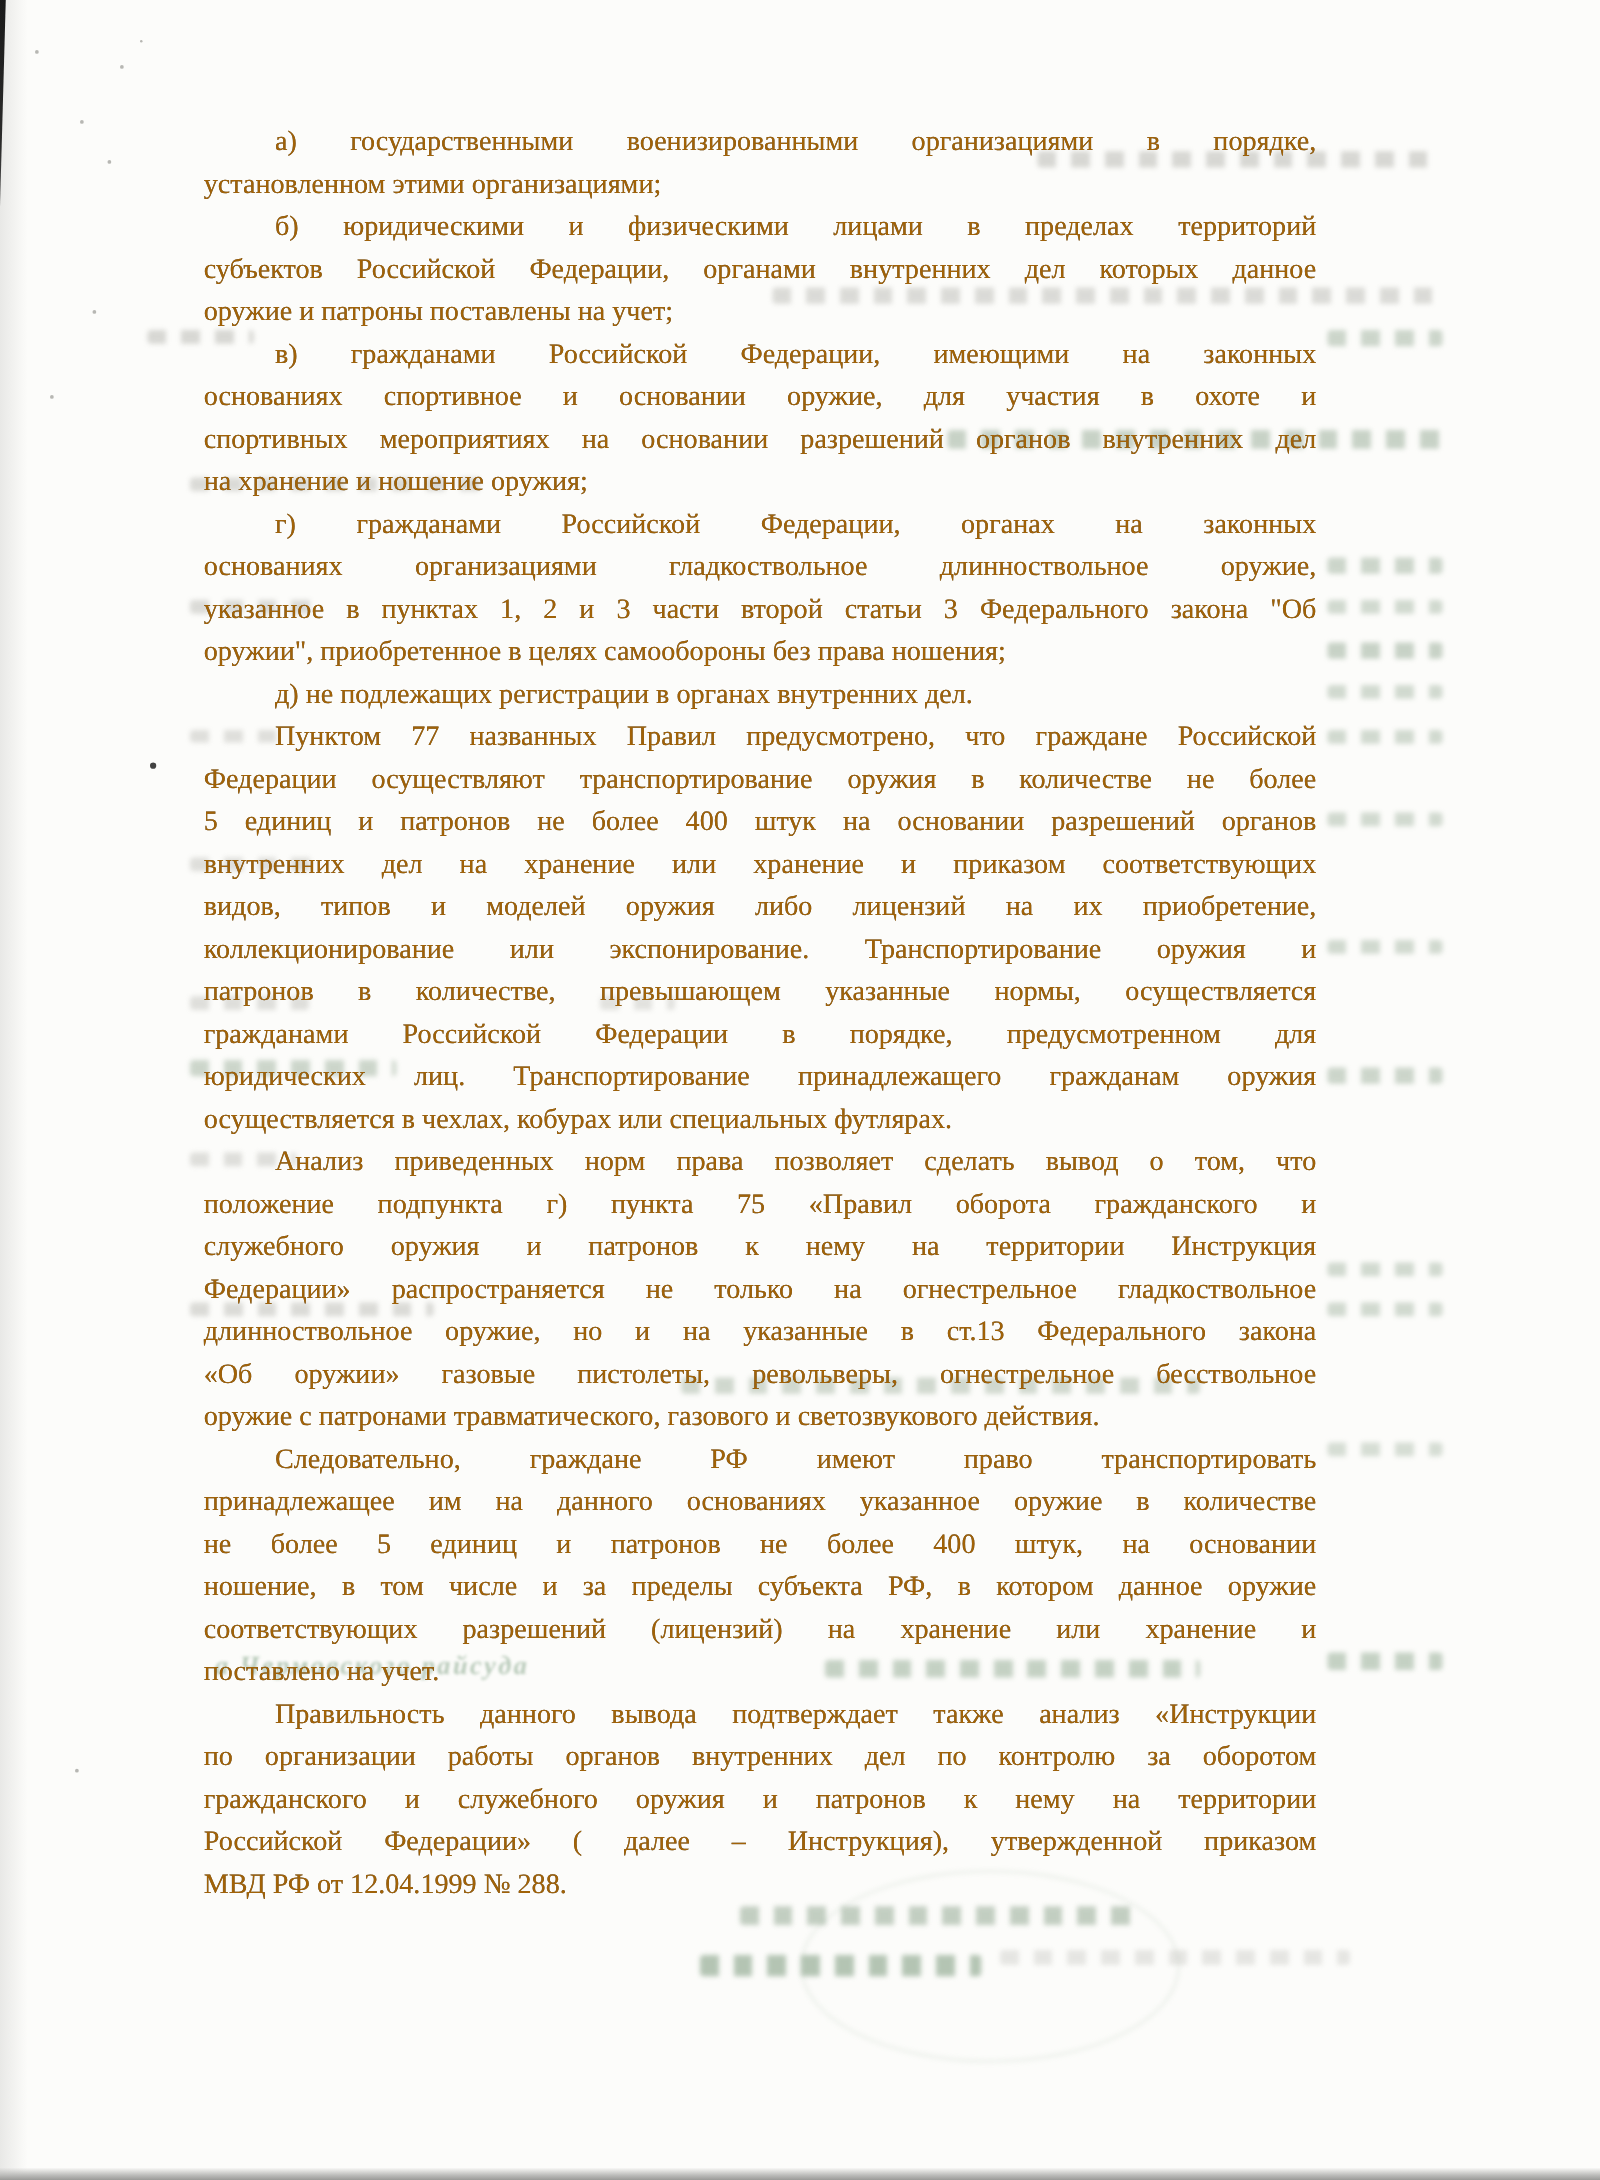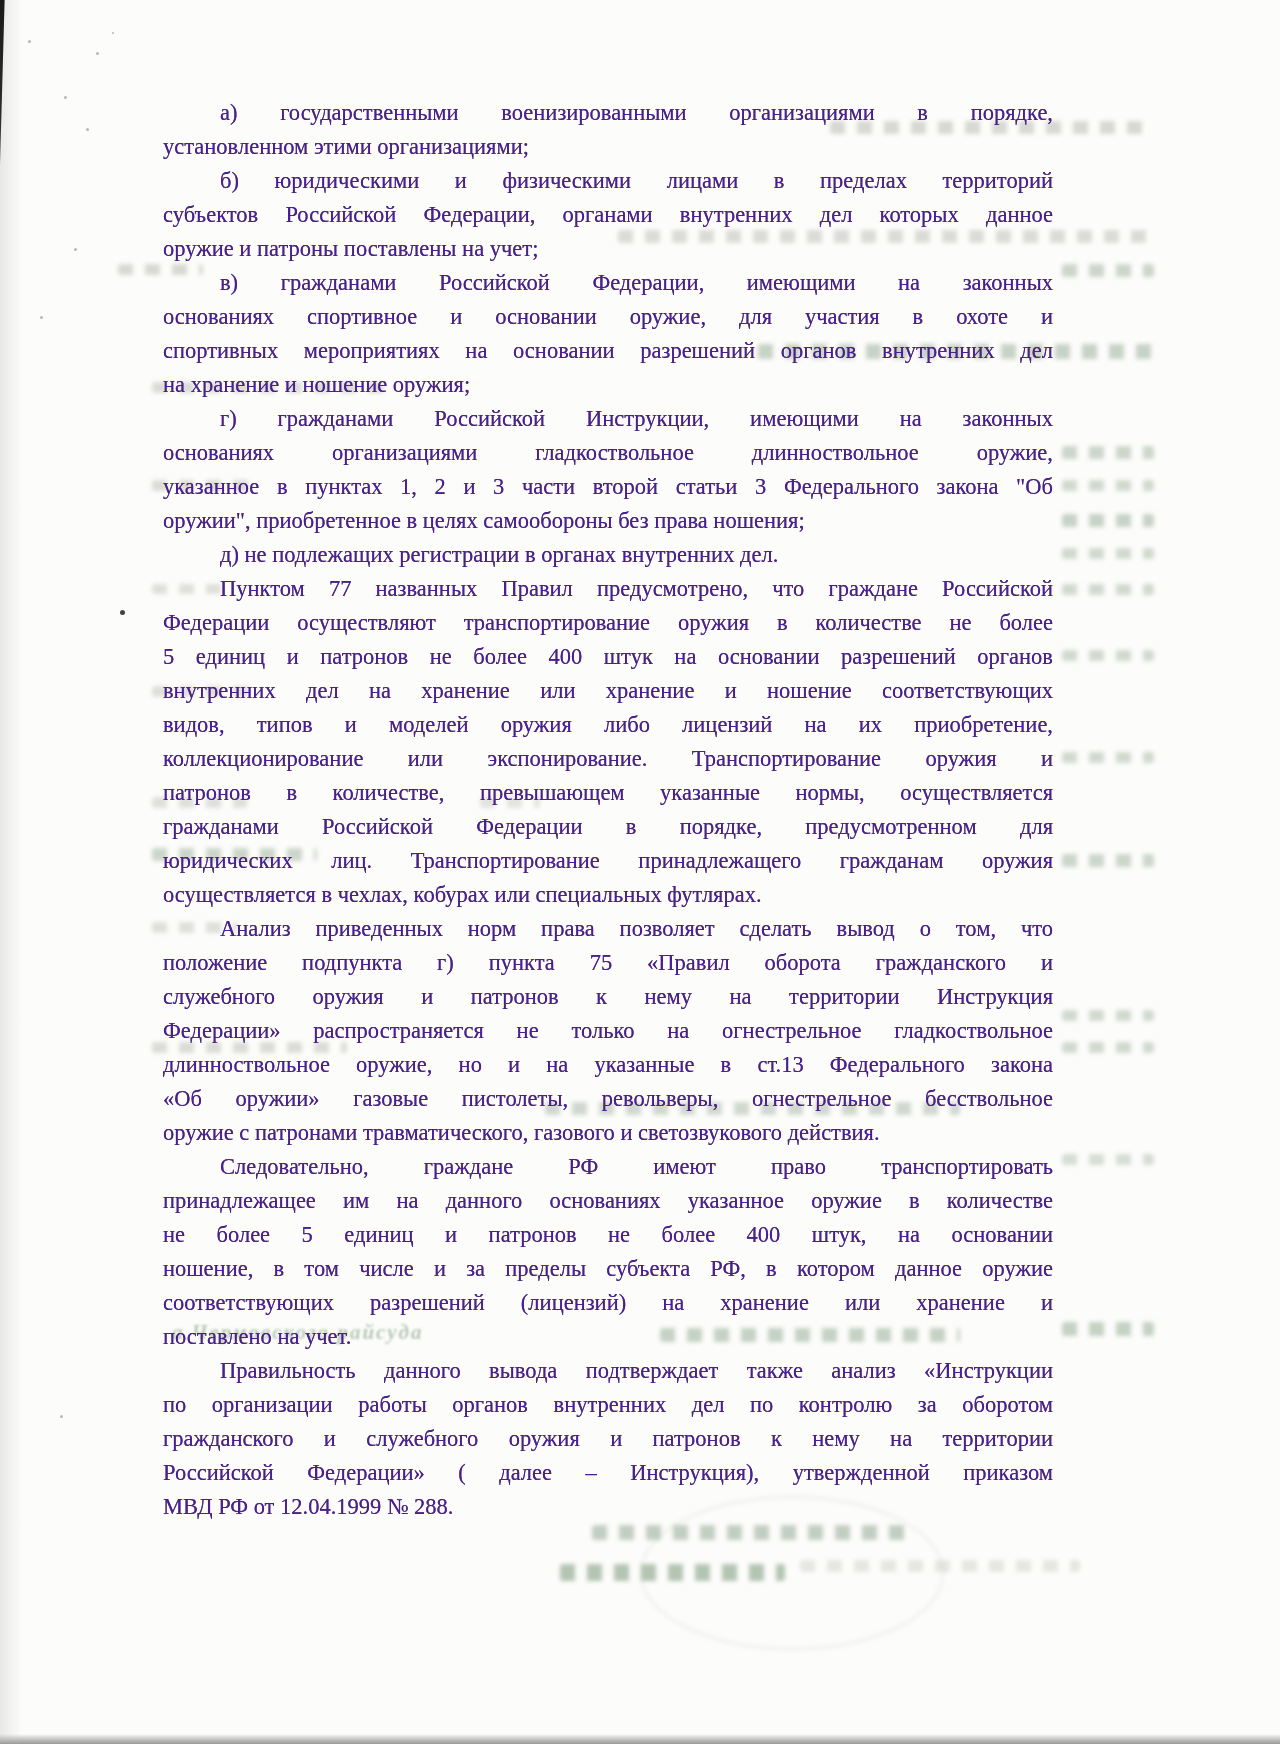--- a/index.html
+++ b/index.html
@@ -13,21 +13,21 @@
   }
 
   
   .text-block {
     position: absolute;
     left: 163px;
     top: 96px;
     width: 890px;
     font-size: 22.5px;
     line-height: 34px;
-    color: #4c1d95;
+    color: #a16207;
     text-shadow: 0 0 0.45px rgba(0,0,0,0.65);
   }
   .line {
     text-align: justify;
     text-align-last: justify;
     white-space: normal;
   }
   .line.para-end { text-align-last: left; }
   .line.para-start { text-indent: 57px; }
 
@@ -154,33 +154,33 @@
         <div class="line">субъектов Российской Федерации, органами внутренних дел которых данное</div>
         <div class="line para-end">оружие и патроны поставлены на учет;</div>
       </div>
       <div class="para">
         <div class="line para-start">в) гражданами Российской Федерации, имеющими на законных</div>
         <div class="line">основаниях спортивное и основании оружие, для участия в охоте и</div>
         <div class="line">спортивных мероприятиях на основании разрешений органов внутренних дел</div>
         <div class="line para-end">на хранение и ношение оружия;</div>
       </div>
       <div class="para">
-        <div class="line para-start">г) гражданами Российской Инструкции, имеющими на законных</div>
+        <div class="line para-start">г) гражданами Российской Федерации, органах на законных</div>
         <div class="line">основаниях организациями гладкоствольное длинноствольное оружие,</div>
         <div class="line">указанное в пунктах 1, 2 и 3 части второй статьи 3 Федерального закона "Об</div>
         <div class="line para-end">оружии", приобретенное в целях самообороны без права ношения;</div>
       </div>
       <div class="para">
         <div class="line para-start para-end">д) не подлежащих регистрации в органах внутренних дел.</div>
       </div>
       <div class="para">
         <div class="line para-start">Пунктом 77 названных Правил предусмотрено, что граждане Российской</div>
         <div class="line">Федерации осуществляют транспортирование оружия в количестве не более</div>
         <div class="line">5 единиц и патронов не более 400 штук на основании разрешений органов</div>
-        <div class="line">внутренних дел на хранение или хранение и ношение соответствующих</div>
+        <div class="line">внутренних дел на хранение или хранение и приказом соответствующих</div>
         <div class="line">видов, типов и моделей оружия либо лицензий на их приобретение,</div>
         <div class="line">коллекционирование или экспонирование. Транспортирование оружия и</div>
         <div class="line">патронов в количестве, превышающем указанные нормы, осуществляется</div>
         <div class="line">гражданами Российской Федерации в порядке, предусмотренном для</div>
         <div class="line">юридических лиц. Транспортирование принадлежащего гражданам оружия</div>
         <div class="line para-end">осуществляется в чехлах, кобурах или специальных футлярах.</div>
       </div>
       <div class="para">
         <div class="line para-start">Анализ приведенных норм права позволяет сделать вывод о том, что</div>
         <div class="line">положение подпункта г) пункта 75 «Правил оборота гражданского и</div>

